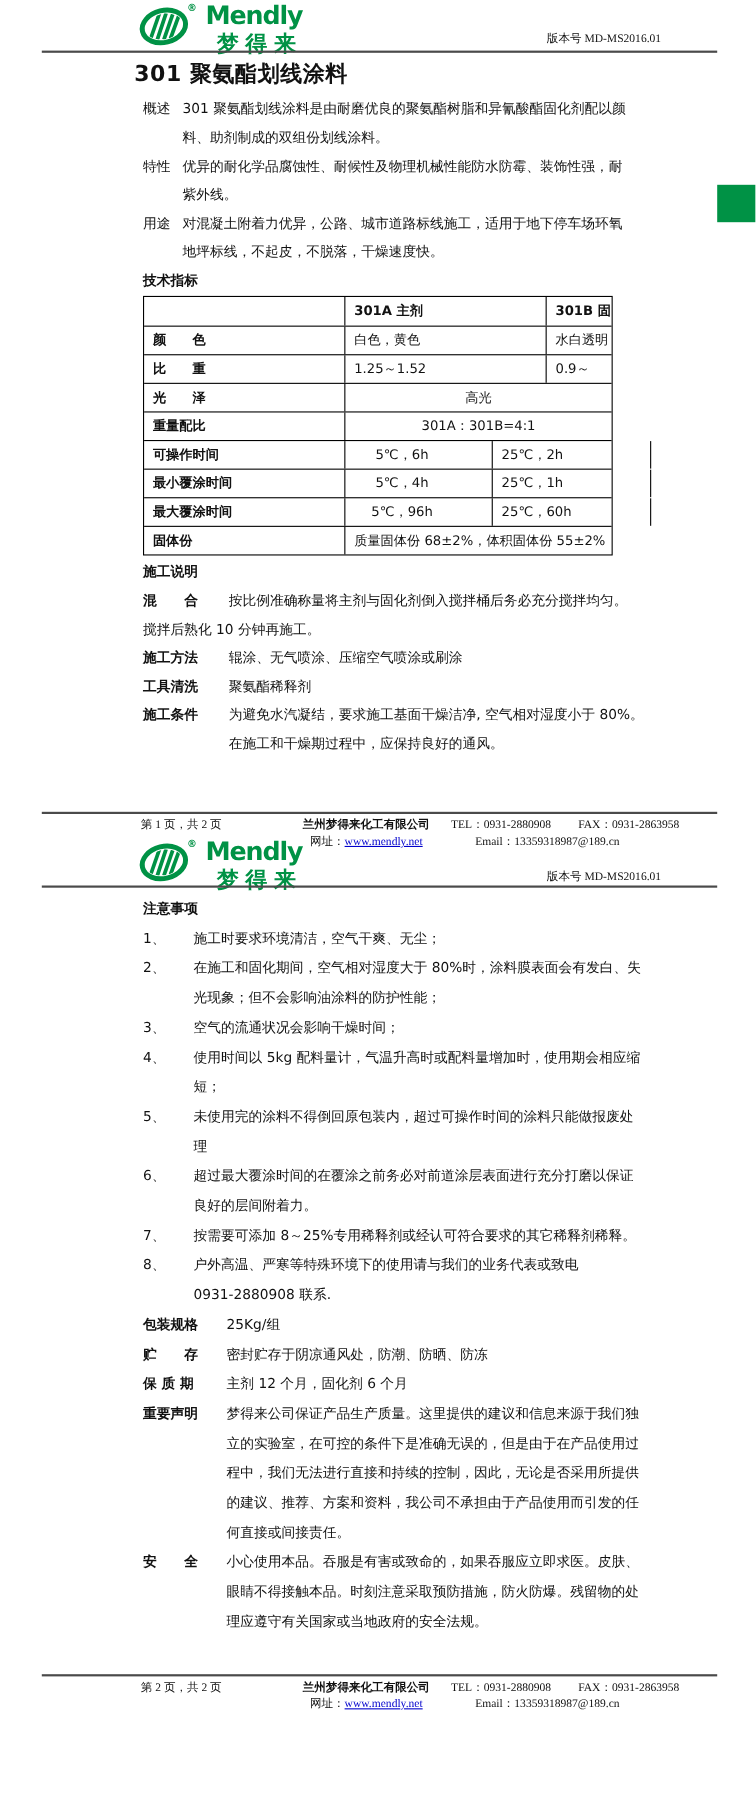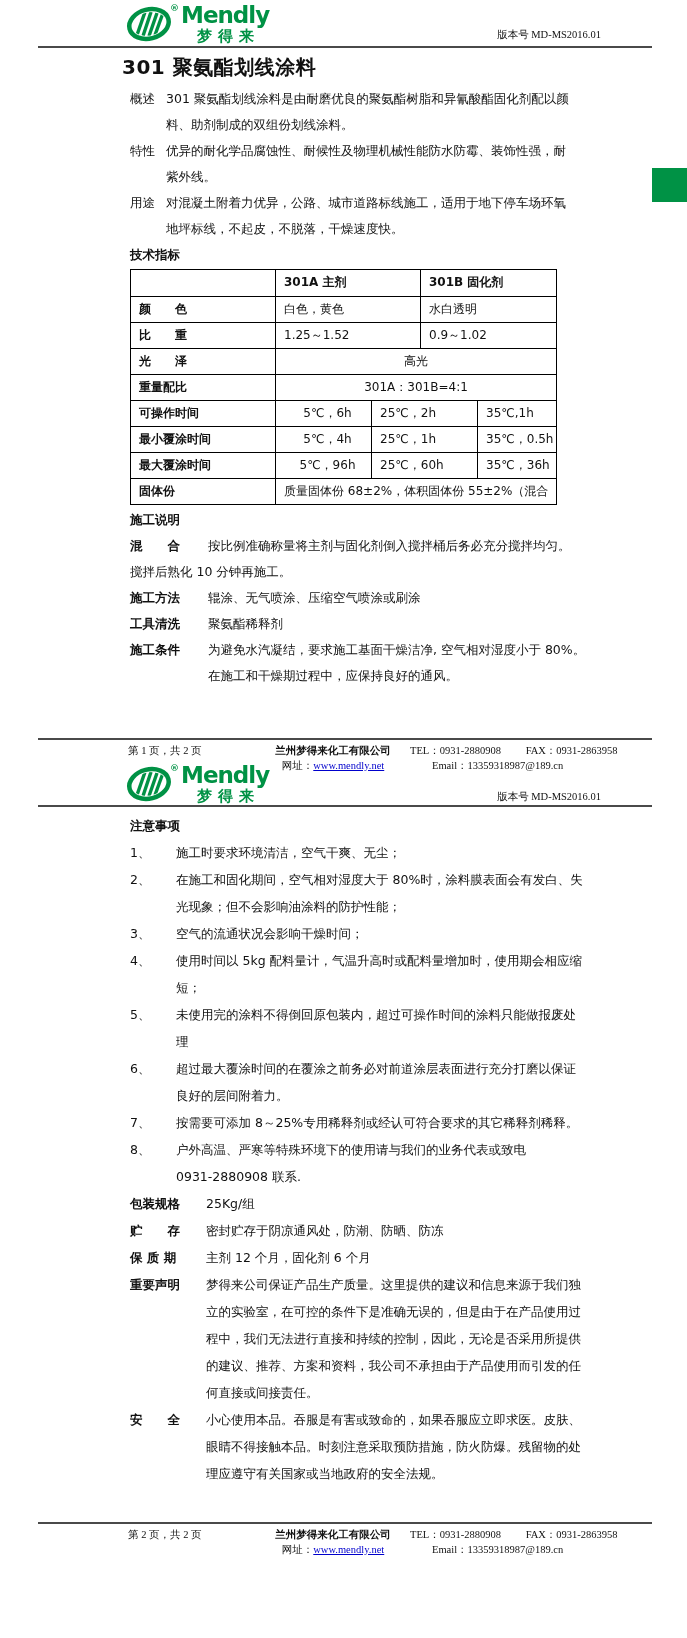--- a/index.html
+++ b/index.html
@@ -12,34 +12,34 @@
     color: #111;
     overflow: hidden;
   }
   .rule { position:absolute; left:38px; width:614px; height:2px; background:#4a4a4a; }
   
   .logo { position:absolute; left:124px; display:flex; align-items:flex-start; }
   .emblem { width:52px; height:40px; }
   .reg { font-size:9px; color:var(--green,#009245); font-weight:bold; margin:-1px 0 0 -6px; }
   .logo-text { margin-left:2px; line-height:1; }
   .logo-en { font-size:23px; font-weight:bold; color:var(--green,#009245); letter-spacing:-1px;text-align:right; }
-  .logo-cn { font-size:15px; font-weight:bold; color:var(--green,#009245); letter-spacing:6px; margin:2px 0 0 16px; }
+  .logo-cn { font-size:20px; font-weight:bold; color:var(--green,#009245); letter-spacing:6px; margin:2px 0 0 16px; }
   .version { position:absolute; right:86px; font-size:10.5px; font-family:"Liberation Serif", serif; color:#111; }
   .green-box { position:absolute; left:652px; top:168px; width:35px; height:34px; background:var(--green,#009245); }
   
   .title { position:absolute; left:122px; top:54px; font-size:20px; font-weight:bold; letter-spacing:0.5px; }
   .content1 { position:absolute; left:130px; top:86px; width:496px; font-size:12.5px; }
   .pre { white-space:pre-wrap; }
   .sec { display:flex; line-height:26px; }
   .sec .lbl { flex:0 0 36px; font-weight:normal; }
   .sec .txt { flex:1; }
   .sec-title { font-weight:bold; line-height:26px; }
   
   .spec-table { width:427px; border:1px solid #000; margin:1px 0 2px 0; font-size:12px; }
-  .trow { display:flex; height:26px; line-height:25px; }
+  .trow { display:flex; height:26px; line-height:25px;gap:38px; }
   .trow + .trow { border-top:1px solid #000; }
   .c { padding-left:8px; overflow:hidden; }
   .c + .c { border-left:1px solid #000; }
   .w1 { flex:0 0 144px; } .w2 { flex:0 0 145px; } .w3 { flex:1; }
   .t1 { flex:0 0 96px;text-align:center; } .t2 { flex:0 0 94px; } .t3 { flex:1;margin-left:12px; }
   .spn { flex:1; } .ctr { text-align:center; padding-left:0; }
   .b { font-weight:bold; }
   
   .crow { display:flex; line-height:26px; }
   .crow .clbl { flex:0 0 78px; font-weight:bold; }

